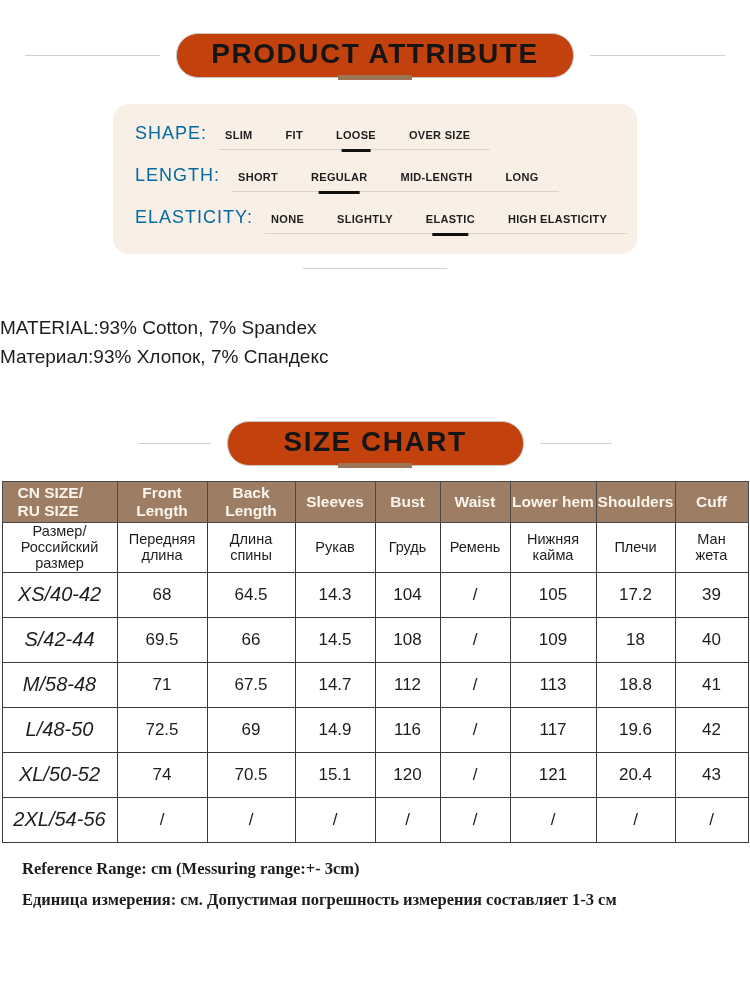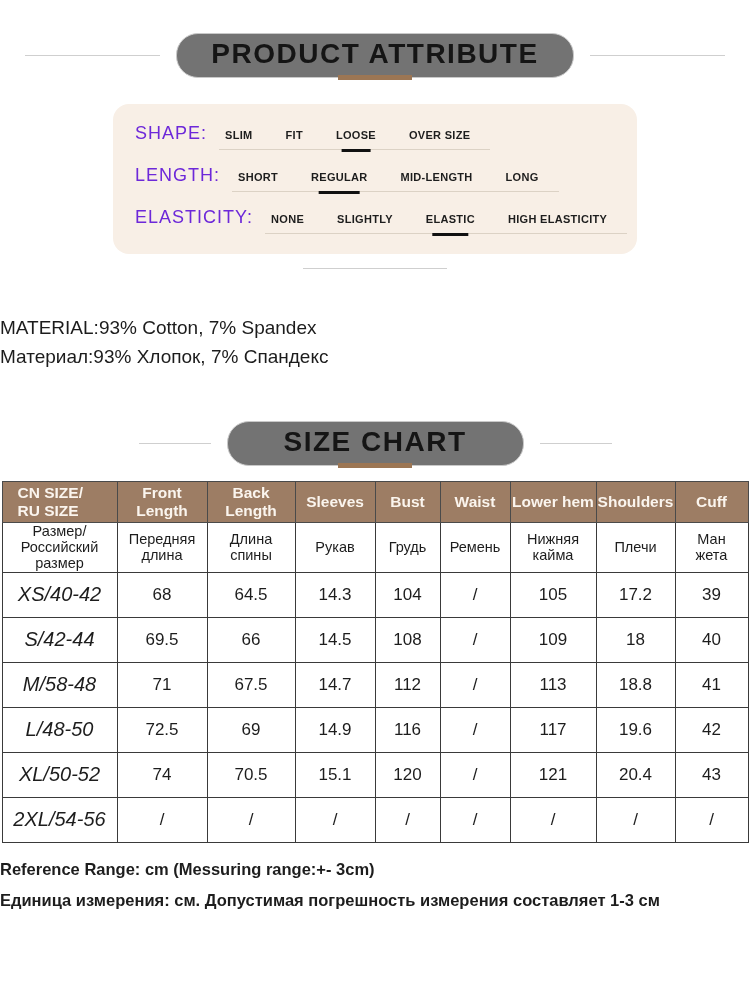--- a/index.html
+++ b/index.html
@@ -12,52 +12,52 @@
   }
   *{box-sizing:border-box;margin:0;padding:0;}
   body{background:#fff;font-family:"Liberation Sans","DejaVu Sans",sans-serif;color:var(--ink);}
   .page{width:750px;height:1000px;background:#fff;position:relative;overflow:hidden;}
 
   
   .sec{display:flex;align-items:center;justify-content:center;}
   .hline{height:1px;background:var(--hline);}
   .hline.long{width:135px;}
   .hline.short{width:72px;}
-  .titlebox{border:1.5px solid #c9c9c9;border-radius:22px;position:relative;margin:0 16px;background:#737373;}
+  .titlebox{border:1.5px solid #c9c9c9;border-radius:22px;position:relative;margin:0 16px;background:#c2410c;}
   .titlebox .ttl{font-size:28px;font-weight:600;letter-spacing:1.5px;line-height:38px;padding:1px 34px 4px;white-space:nowrap;color:#151515;}
   .titlebox.wide .ttl{padding:1px 34px 4px;}
   .titlebox.mid .ttl{padding:1px 56px 4px;}
   .titlebox::after{content:"";position:absolute;left:50%;transform:translateX(-50%);bottom:-3px;width:74px;height:5px;background:var(--accent);}
 
   .sec-pa{padding-top:33px;}
 
   
   .panel{width:524px;margin:26px auto 0;background:var(--panel);border-radius:16px;padding:18px 18px 20px 22px;display:flex;flex-direction:column;gap:14px;}
   .attr-row{display:flex;align-items:baseline;}
-  .attr-label{font-size:18px;letter-spacing:1px;color:#6d28d9;margin-right:12px;white-space:nowrap;line-height:22px;}
+  .attr-label{font-size:18px;letter-spacing:1px;color:#0369a1;margin-right:12px;white-space:nowrap;line-height:22px;}
   .attr-options{display:flex;gap:33px;border-bottom:1px solid #dcd2c5;padding:0 20px 8px 6px;}
   .opt{position:relative;font-size:11px;font-weight:bold;letter-spacing:.3px;color:#1d1d1d;white-space:nowrap;}
   .opt.sel::after{content:"";position:absolute;left:50%;transform:translateX(-50%);bottom:-11px;width:72%;height:3.5px;background:#111;}
 
   
   .sec-material{margin-top:14px;}
   .material-text{margin-top:44px;text-align:left;font-size:19px;line-height:29px;color:#1c1c1c;}
 
   
   .sec-size{margin-top:50px;}
   table.size{margin:15px auto 0;width:746px;border-collapse:collapse;table-layout:fixed;}
   table.size th,table.size td{border:1px solid var(--border);text-align:center;vertical-align:middle;}
   tr.th-en th{background:var(--thead);color:#fbf5ee;font-size:15.5px;font-weight:bold;height:41px;line-height:1.15;white-space:pre-line;border-color:#4a4a4a;}
   tr.th-en th.first{text-align:left;padding-left:15px;}
   tr.th-ru td{height:47px;font-size:14.5px;line-height:1.12;white-space:pre-line;}
   tr.datarow td{height:45px;font-size:17px;}
   tr.datarow td.sizecell{font-size:20px;font-style:italic;}
 
   
-  .notes{margin:16px 0 0 0;}
+  .notes{margin:16px 0 0 22px;font-family:Liberation Serif, serif;}
   .note{font-weight:bold;font-size:16.5px;line-height:20px;}
   .note + .note{margin-top:11px;}
 </style>
 </head>
 <body>
 
 <div class="page">
 
   <div class="sec sec-pa">
     <div class="hline long"></div>

